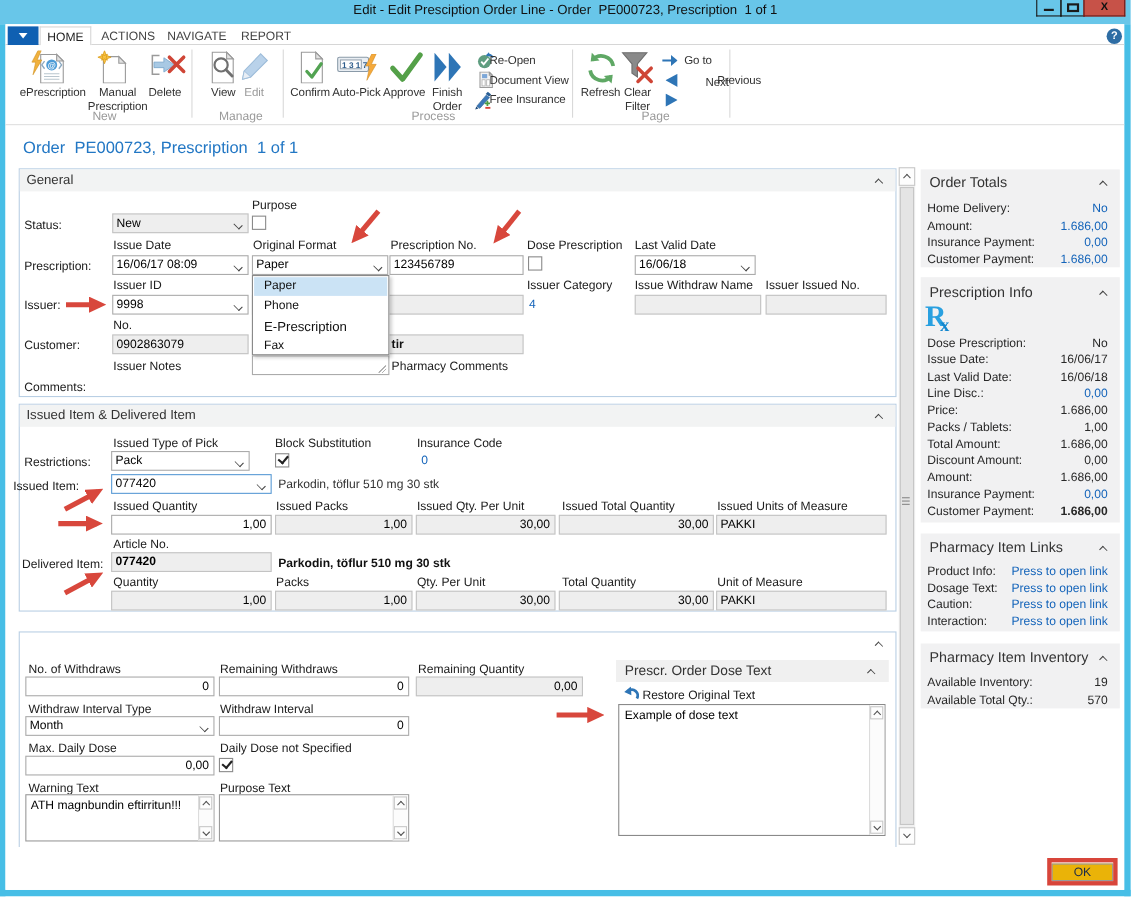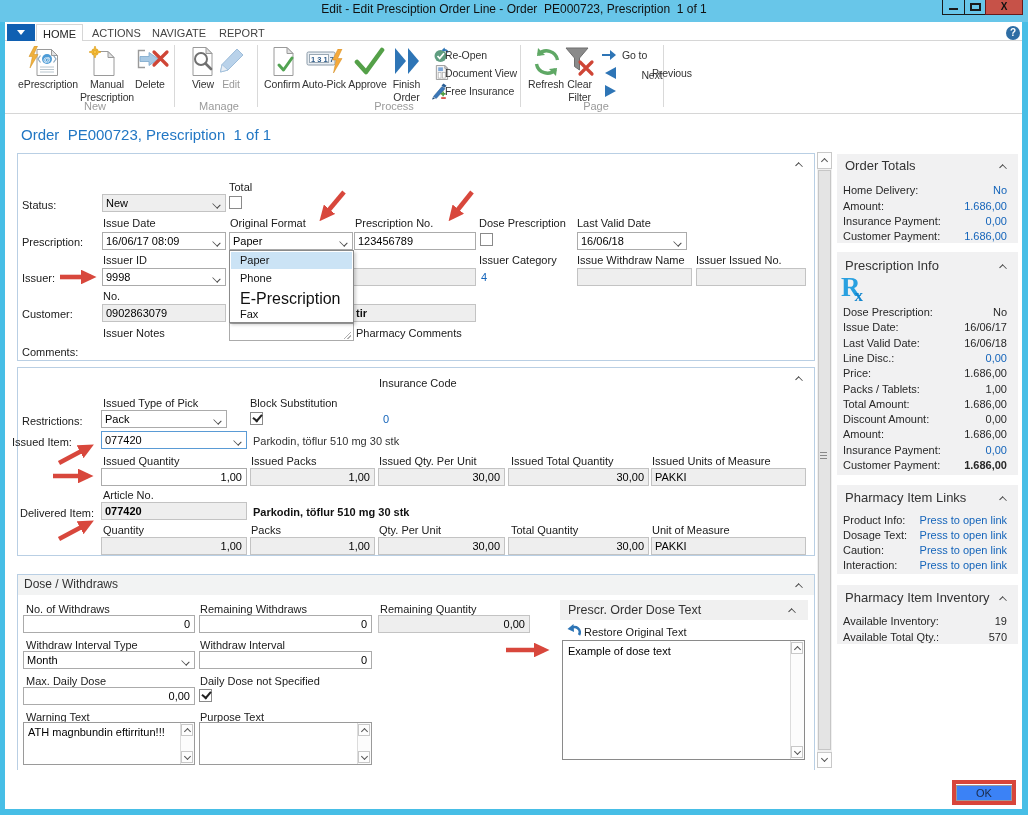--- a/index.html
+++ b/index.html
@@ -193,23 +193,24 @@
 <svg class="abs" style="left:600px;top:44px" width="11" height="12" viewBox="0 0 11 12">
 <path d="M0 0l11 6-11 6z" fill="#2e75b6"></path>
 </svg>
 <div class="rlbl" style="left:617px;top:28px;text-align:center;width:60px">Next</div>
 </div>
 
 <div class="abs" id="content" style="left:5px;top:114px;width:1017px;height:656px;background:#fff"></div>
 <div class="abs" style="left:21px;top:126px;font-size:15px;color:#2277c4">Order&nbsp; PE000723, Prescription&nbsp; 1 of 1</div>
 
 <div class="sect" style="top:153px;height:208px">
+<div class="hdr">General</div>
 <div class="chev" style="right:9px;top:6px"></div>
 </div>
-<div class="lbl" style="left:229px;top:181px">Total</div>
+<div class="lbl" style="left:229px;top:181px">Purpose</div>
 <div class="lbl" style="left:22px;top:199px">Status:</div>
 <div class="fld gray combo" style="left:102px;top:194px;width:124px">New</div>
 <div class="cb" style="left:229px;top:196px"></div>
 <div class="lbl" style="left:103px;top:217px">Issue Date</div>
 <div class="lbl" style="left:230px;top:217px">Original Format</div>
 <div class="lbl" style="left:355px;top:217px">Prescription No.</div>
 <div class="lbl" style="left:479px;top:217px">Dose Prescription</div>
 <div class="lbl" style="left:577px;top:217px">Last Valid Date</div>
 <div class="lbl" style="left:22px;top:236px">Prescription:</div>
 <div class="fld combo" style="left:102px;top:232px;width:124px">16/06/17 08:09</div>
@@ -237,30 +238,31 @@
 <div class="lbl" style="left:356px;top:327px">Pharmacy Comments</div>
 <div class="abs" style="left:229px;top:323px;width:125px;height:18px;border:1px solid #ababab;background:#fff">
 <div class="abs" style="right:2px;bottom:1px;width:7px;height:7px;background:
 linear-gradient(135deg,transparent 45%,#b0b0b0 45%,#b0b0b0 55%,transparent 55%,transparent 70%,#b0b0b0 70%,#b0b0b0 80%,transparent 80%)"></div>
 </div>
 <div class="lbl" style="left:22px;top:346px">Comments:</div>
 
 <div class="abs" style="left:229px;top:250px;width:125px;height:73px;background:#fff;border:1px solid #8a8a8a;box-shadow:2px 2px 3px rgba(0,0,0,0.18);z-index:30">
 <div class="abs" style="left:1px;top:1px;width:121px;height:17px;background:#cbe3f5;font-size:11px;padding:2px 0 0 9px;color:#111">Paper</div>
 <div class="abs" style="left:10px;top:21px;font-size:11px;color:#111">Phone</div>
-<div class="abs" style="left:10px;top:39px;font-size:16px;color:#111">E-Prescription</div>
+<div class="abs" style="left:10px;top:39px;font-size:12px;color:#111">E-Prescription</div>
 <div class="abs" style="left:10px;top:57px;font-size:11px;color:#111">Fax</div>
 </div>
 
 <div class="sect" style="top:367px;height:189px">
+<div class="hdr">Issued Item &amp; Delivered Item</div>
 <div class="chev" style="right:9px;top:6px"></div>
 </div>
 <div class="lbl" style="left:103px;top:397px">Issued Type of Pick</div>
 <div class="lbl" style="left:250px;top:397px">Block Substitution</div>
-<div class="lbl" style="left:379px;top:377px">Insurance Code</div>
+<div class="lbl" style="left:379px;top:397px">Insurance Code</div>
 <div class="lbl" style="left:22px;top:415px">Restrictions:</div>
 <div class="fld combo" style="left:101px;top:410px;width:126px">Pack</div>
 <div class="cb ck" style="left:250px;top:412px"></div>
 <div class="lbl blue" style="left:383px;top:413px">0</div>
 <div class="lbl" style="left:12px;top:436px">Issued Item:</div>
 <div class="fld combo" style="left:101px;top:431px;width:146px;border-color:#5a9bd5">077420</div>
 <div class="lbl" style="left:253px;top:435px;color:#333">Parkodin, töflur 510 mg 30 stk</div>
 <div class="lbl" style="left:103px;top:455px">Issued Quantity</div>
 <div class="lbl" style="left:251px;top:455px">Issued Packs</div>
 <div class="lbl" style="left:379px;top:455px">Issued Qty. Per Unit</div>
@@ -280,21 +282,20 @@
 <div class="lbl" style="left:379px;top:524px">Qty. Per Unit</div>
 <div class="lbl" style="left:511px;top:524px">Total Quantity</div>
 <div class="lbl" style="left:652px;top:524px">Unit of Measure</div>
 <div class="fld gray num" style="left:101px;top:537px;width:146px">1,00</div>
 <div class="fld gray num" style="left:250px;top:537px;width:125px">1,00</div>
 <div class="fld gray num" style="left:378px;top:537px;width:127px">30,00</div>
 <div class="fld gray num" style="left:508px;top:537px;width:141px">30,00</div>
 <div class="fld gray" style="left:651px;top:537px;width:155px">PAKKI</div>
 
 <div class="sect" style="top:574px;height:200px">
-<div class="hdr">Dose / Withdraws</div>
 <div class="chev" style="right:9px;top:6px"></div>
 </div>
 <div class="lbl" style="left:26px;top:603px">No. of Withdraws</div>
 <div class="lbl" style="left:200px;top:603px">Remaining Withdraws</div>
 <div class="lbl" style="left:380px;top:603px">Remaining Quantity</div>
 <div class="fld num" style="left:23px;top:615px;width:172px">0</div>
 <div class="fld num" style="left:199px;top:615px;width:173px">0</div>
 <div class="fld gray num" style="left:378px;top:615px;width:152px">0,00</div>
 <div class="lbl" style="left:26px;top:639px">Withdraw Interval Type</div>
 <div class="lbl" style="left:200px;top:639px">Withdraw Interval</div>
@@ -414,14 +415,14 @@
 <line x1="472" y1="192" x2="452" y2="217"></line>
 <line x1="60" y1="277" x2="91" y2="277"></line>
 <line x1="59" y1="463" x2="89" y2="447"></line>
 <line x1="53" y1="476" x2="88" y2="476"></line>
 <line x1="59" y1="539" x2="89" y2="523"></line>
 <line x1="506" y1="650" x2="544" y2="650"></line>
 </g>
 </svg>
 
 <div class="abs" style="left:5px;top:770px;width:1017px;height:39px;background:#fff"></div>
-<div class="abs" style="left:956px;top:785px;width:56px;height:16px;background:#3b82f6;border:1px solid #9a9a9a;font-size:11px;color:#1a2a4a;text-align:center;padding-top:1px">OK</div>
+<div class="abs" style="left:956px;top:785px;width:56px;height:16px;background:#eab308;border:1px solid #9a9a9a;font-size:11px;color:#1a2a4a;text-align:center;padding-top:1px">OK</div>
 <div class="abs" style="left:952px;top:780px;width:64px;height:25px;border:4px solid #d8453a"></div>
 
 </body></html>

